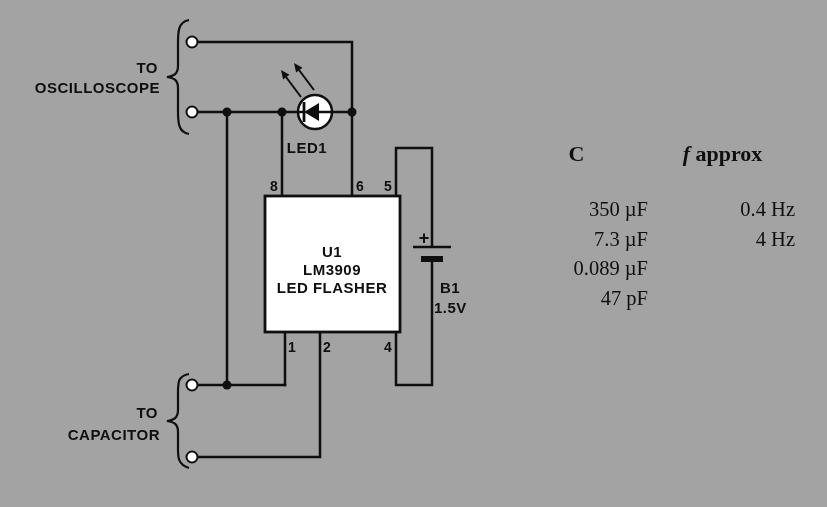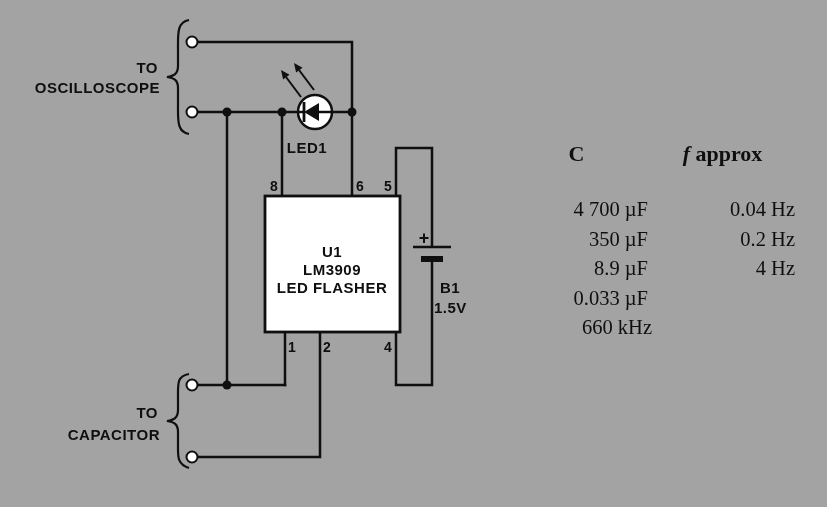--- a/index.html
+++ b/index.html
@@ -126,34 +126,30 @@
     <text class="slabel" x="440" y="293">B1</text>
     <text class="slabel" x="434" y="313">1.5V</text>
   </svg>
 
   <div class="freq-table">
     <div class="ft-header">
       <div class="ft-hc">C</div>
       <div class="ft-hf"><i>f</i> <b>approx</b></div>
     </div>
     <div class="ft-row">
-      <div class="ft-c">4 700 µF</div>
-      <div class="ft-f">0.04 Hz</div>
+      <div class="ft-c">350 µF</div>
+      <div class="ft-f">0.4 Hz</div>
     </div>
     <div class="ft-row">
-      <div class="ft-c">350 µF</div>
-      <div class="ft-f">0.2 Hz</div>
-    </div>
-    <div class="ft-row">
-      <div class="ft-c">8.9 µF</div>
+      <div class="ft-c">7.3 µF</div>
       <div class="ft-f">4 Hz</div>
     </div>
     <div class="ft-row">
-      <div class="ft-c">0.033 µF</div>
+      <div class="ft-c">0.089 µF</div>
     </div>
     <div class="ft-row">
     </div>
     <div class="ft-row">
-      <div class="ft-f">660 kHz</div>
+      <div class="ft-c">47 pF</div>
     </div>
   </div>
 
 </div>
 
 </body></html>

